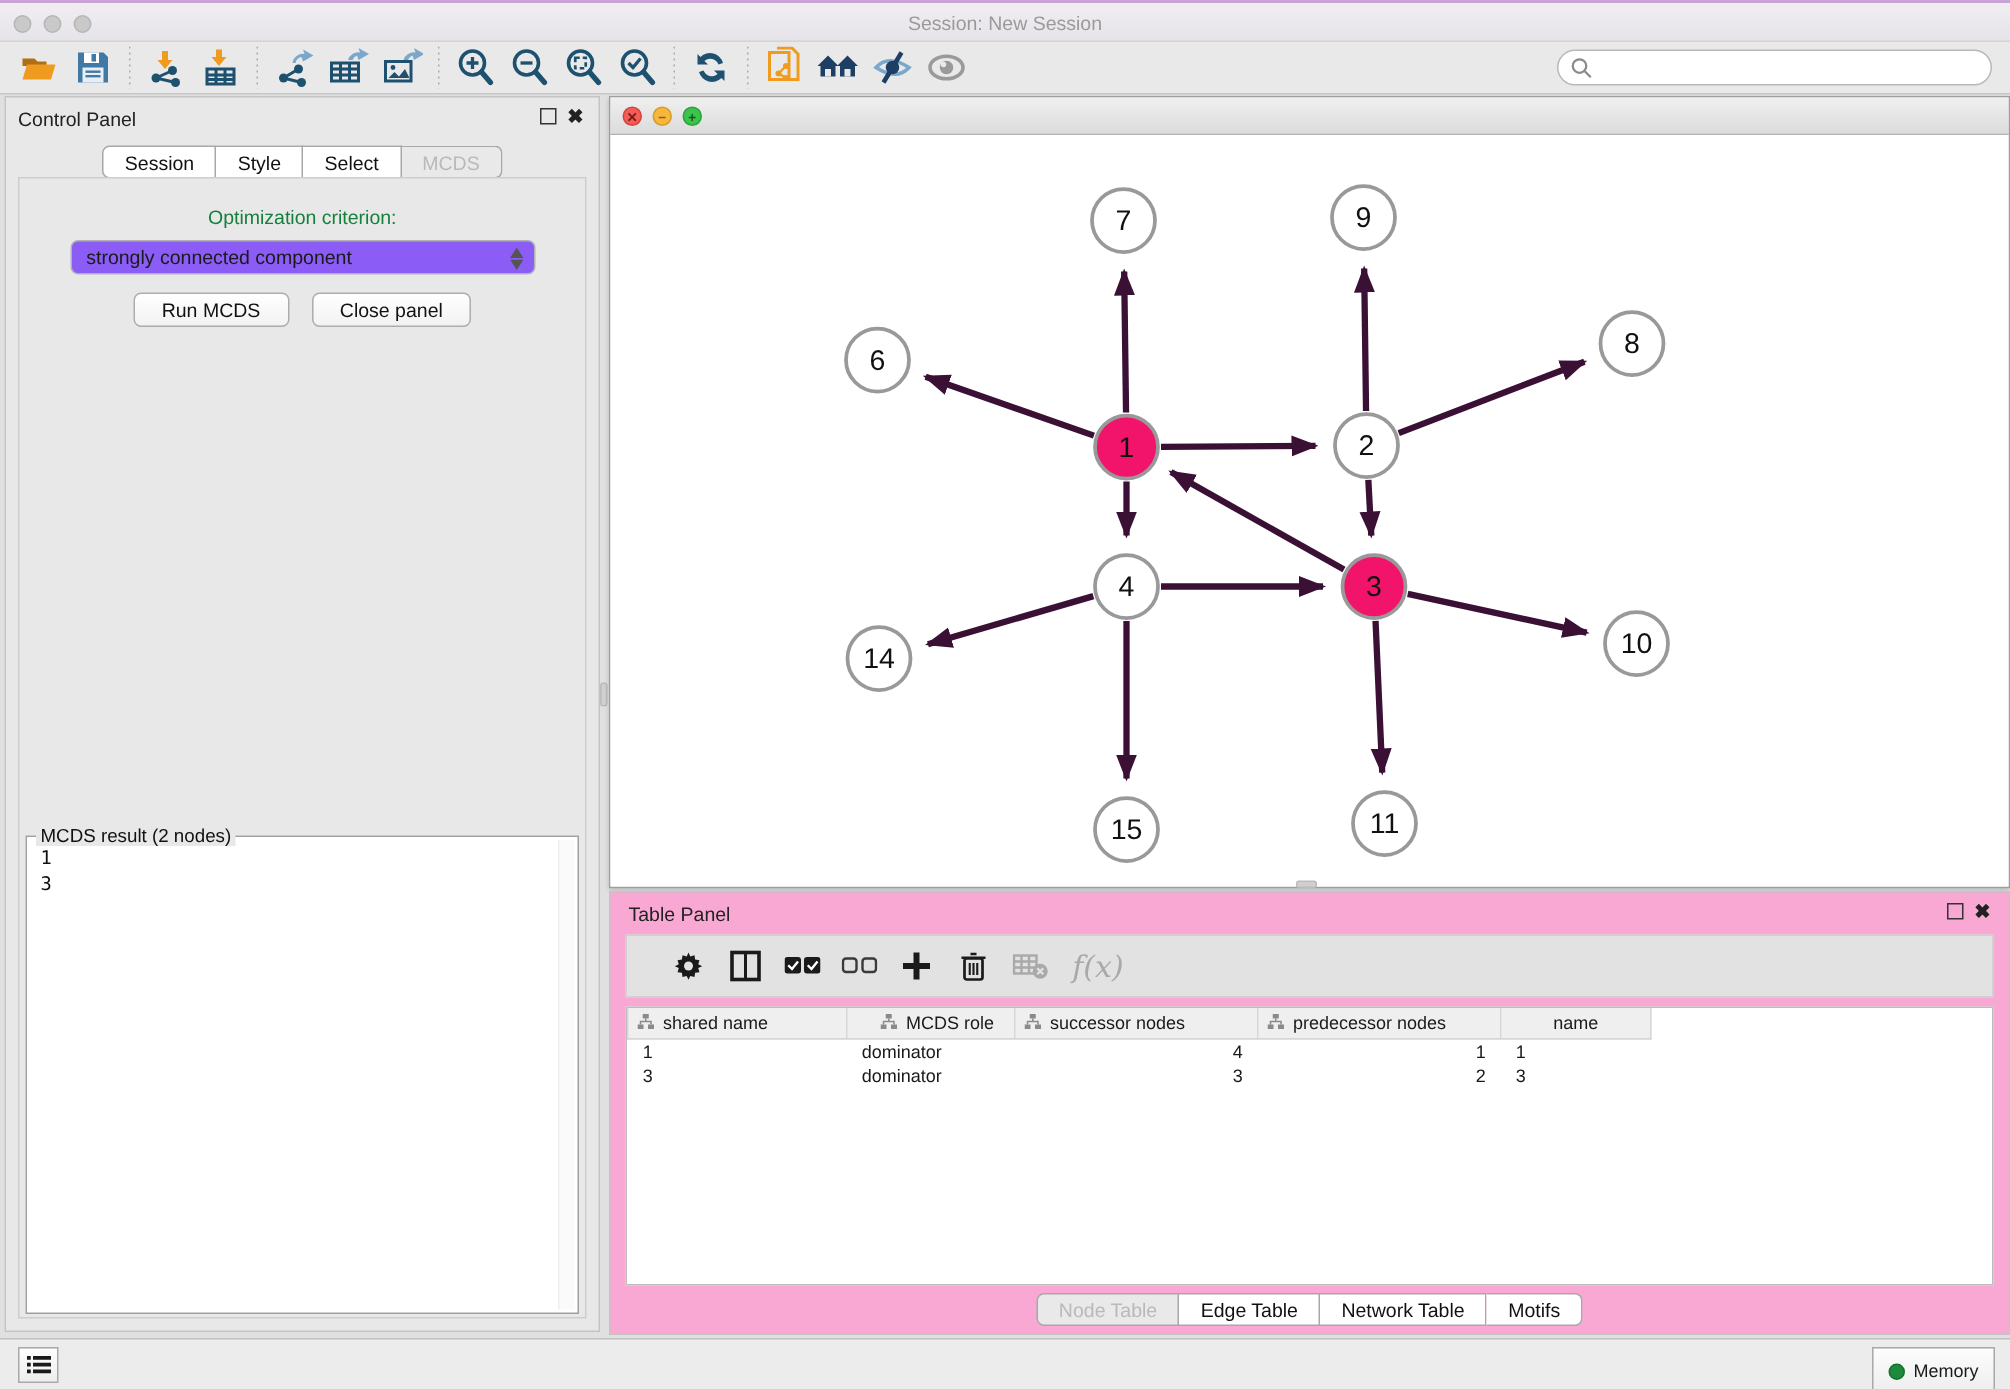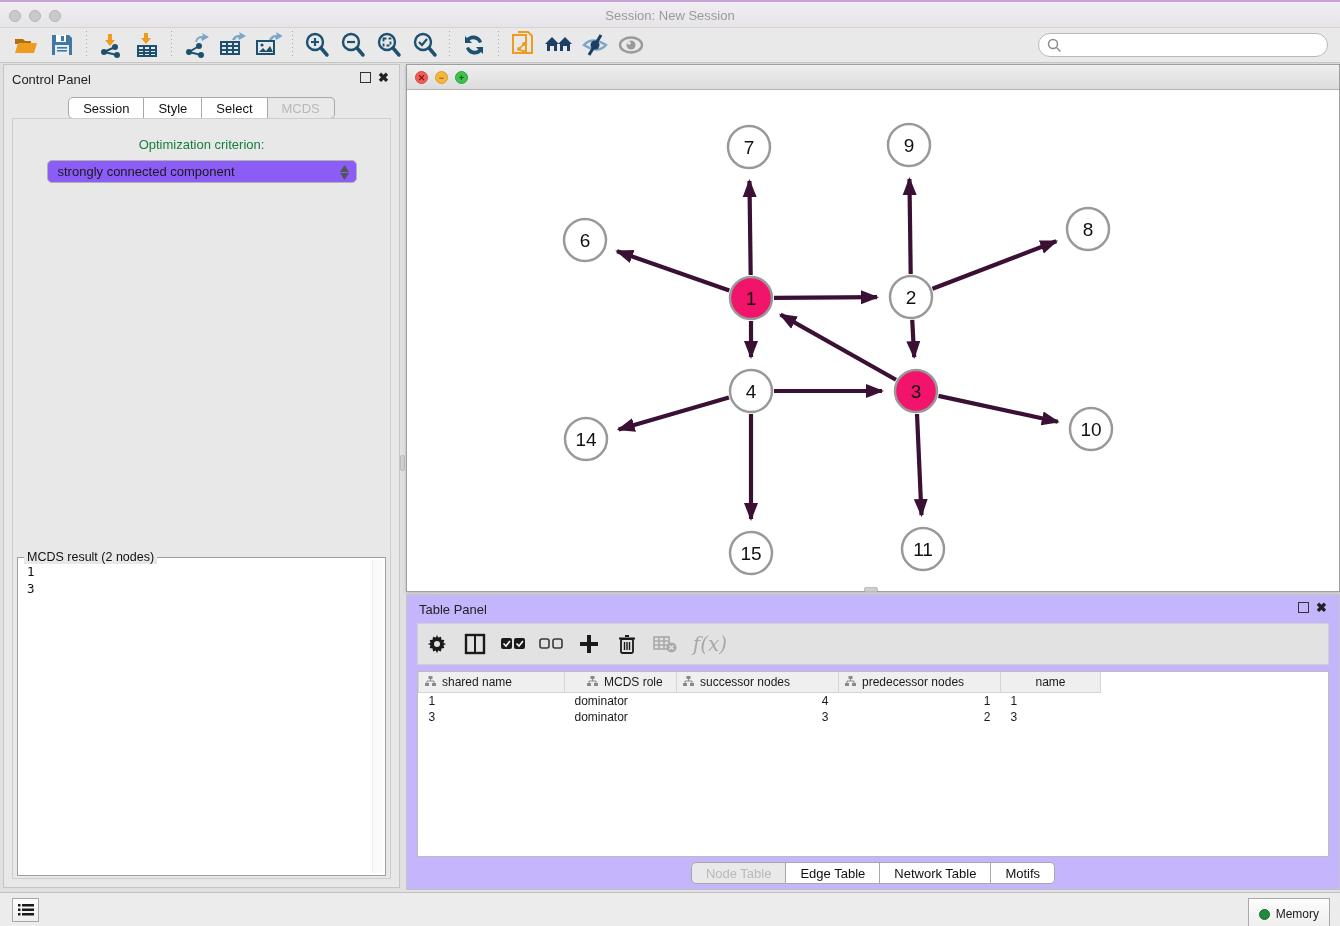--- a/index.html
+++ b/index.html
@@ -66,24 +66,24 @@
   .tl.yellow { background:#f6b73c; border:1px solid #d89c2b; color:#8a5d10; }
   .tl.green { background:#3bc34c; border:1px solid #2aa33a; color:#0e5d18; }
   .net-title { position:absolute; left:0; right:0; top:4px; text-align:center; font-size:13px; color:#333; }
   .net-canvas { position:absolute; left:0; top:25px; width:932px; height:501px; background:#fff; }
 
   
   .vsplit-handle { position:absolute; left:400px; top:455px; width:5px; height:16px; background:#cfcfcf; border:1px solid #bbb; border-radius:2px; }
   .hsplit-handle { position:absolute; left:864px; top:587px; width:14px; height:5px; background:#cfcfcf; border:1px solid #bbb; border-radius:2px; }
 
   
-  .table-panel { position:absolute; left:406px; top:594px; width:934px; height:296px; background:#c4b5fd; border:1px solid #c4c4c4; }
+  .table-panel { position:absolute; left:406px; top:594px; width:934px; height:296px; background:#f9a8d4; border:1px solid #c4c4c4; }
   .tp-header { position:relative; height:26px; }
   .tp-toolbar { position:absolute; left:10px; right:10px; top:28px; height:42px; background:#e2e2e2;
-    border:1px solid #d0d0d0; display:flex; align-items:center; padding-left:2px; gap:4px; }
+    border:1px solid #d0d0d0; display:flex; align-items:center; padding-left:24px; gap:4px; }
   .tp-btn { width:34px; height:32px; display:flex; align-items:center; justify-content:center; }
   .fx { font-family:"DejaVu Serif", serif; font-style:italic; font-size:20px; color:#a9a9a9; }
   .tp-tablewrap { position:absolute; left:10px; right:10px; top:76px; bottom:32px; background:#fff; border:1px solid #bdbdbd; overflow:hidden; }
   table.datatable { border-collapse:collapse; font-size:12px; }
   table.datatable th { background:#efefef; border:1px solid #d6d6d6; border-top:none; font-weight:normal;
     height:20px; padding:0 6px; white-space:nowrap; }
   table.datatable th .th-inner { display:flex; align-items:center; gap:6px; justify-content:flex-start; }
   table.datatable th.center .th-inner { justify-content:center; }
   table.datatable td { padding:1px 10px; height:16px; white-space:nowrap; }
   td.num { text-align:right; }
@@ -271,20 +271,24 @@
     <div class="dropdown">
       <span>strongly connected component</span>
       <span class="dd-stepper">
         <svg width="9" height="7" viewBox="0 0 9 7">
             <path d="M4.5 0 L9 7 H0 z" fill="#555"></path>
           </svg>
         <svg width="9" height="7" viewBox="0 0 9 7">
             <path d="M4.5 7 L0 0 H9 z" fill="#555"></path>
           </svg>
       </span>
+    </div>
+    <div class="btn-row">
+      <button class="mac-btn">Run MCDS</button>
+      <button class="mac-btn">Close panel</button>
     </div>
     <div class="result-box">
       <span class="result-legend">MCDS result (2 nodes)</span>
       <pre class="result-text" id="result-lines">1
 3</pre>
       <span class="result-scroll"></span>
     </div>
   </div>
 </div>
 

